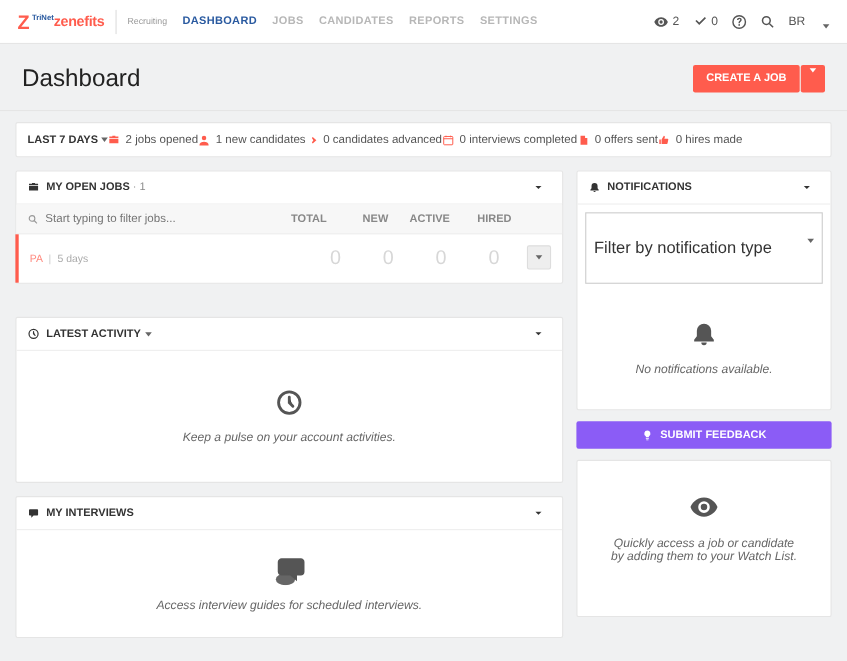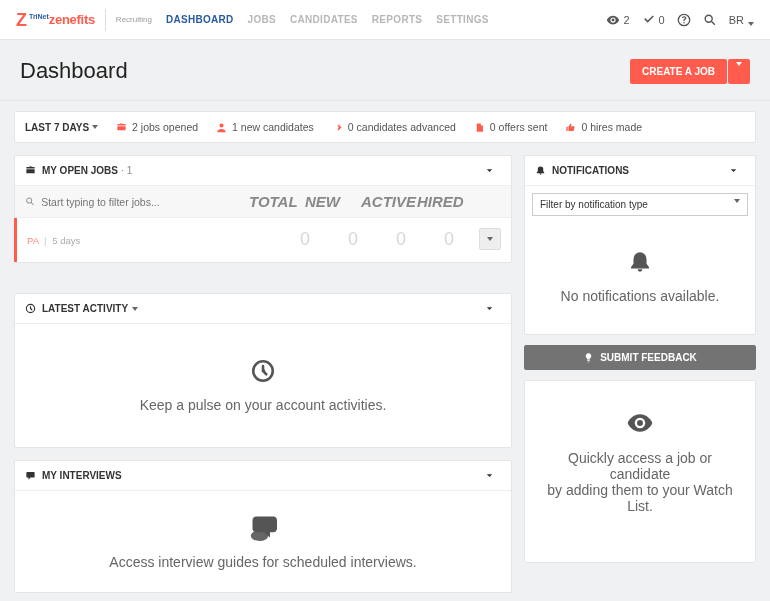--- a/index.html
+++ b/index.html
@@ -25,39 +25,39 @@
   .logo-zen { font-size:13px; color:#ff5c4d; font-weight:700; letter-spacing:-0.3px; }
   .logo-sep { width:1px; height:22px; background:#ddd; margin:0 6px; }
   .logo-recruit { font-size:8px; color:#999; line-height:1; }
   .nav { display:flex; gap:14px; font-size:10px; font-weight:700; color:#b7b7b7; letter-spacing:0.3px;}
   .nav span { cursor:pointer; }
   .nav .active { color:#2a5aa0; }
   .spacer { flex:1; }
   .top-icons { display:flex; align-items:center; gap:12px; color:#555; }
   .top-icons .stat { display:flex; align-items:center; gap:3px; font-size:11px; }
   .top-icons svg { width:14px; height:14px; }
-  .user-menu { font-size:11px; color:#555; display:flex; align-items:flex-end; gap:4px; }
+  .user-menu { font-size:11px; color:#555; display:flex; align-items:flex-end; gap:16px; }
 
   .title-row {
     display:flex; align-items:center;
     padding: 18px 20px 16px;
     border-bottom:1px solid #e5e5e5;
   }
   .title-row h1 { font-size:22px; color:#222; font-weight:400; flex:1; }
   .btn-primary {
     background:#ff5c4d; color:#fff; border:none; font-size:10px; font-weight:700;
     padding:7px 12px; cursor:pointer; border-radius:2px;
   }
   .btn-primary.caret { padding:7px 8px; margin-left:1px; }
 
   .content { padding: 10px 14px 20px; }
 
   .stats-bar {
     background:#fff; border:1px solid #e5e5e5; border-radius:2px;
-    padding:9px 10px; display:flex; align-items:center; gap:18px;
+    padding:9px 10px; display:flex; align-items:center; 
     font-size:10.5px; color:#555; margin-bottom:12px;
   }
   .range-drop { font-weight:700; color:#333; font-size:10px; display:flex; align-items:center; gap:3px; cursor:pointer;}
   .stat-item { display:flex; align-items:center; gap:5px; }
   .stat-item .ico { color:#ff5c4d; display:flex; }
   .stat-item svg { width:11px; height:11px; }
 
   .cols { display:flex; gap:12px; }
   .col-left { flex: 1 1 0; min-width:0; display:flex; flex-direction:column; gap:12px; }
   .col-right { width:232px; display:flex; flex-direction:column; gap:10px; }
@@ -73,53 +73,53 @@
   .panel-header .flex { flex:1; }
   .chev { width:12px; height:12px; }
 
   .filter-row {
     background:#f7f7f7; border-bottom:1px solid #eee;
     display:flex; align-items:center; padding:7px 10px; gap:8px;
   }
   .filter-row .search { flex:1; display:flex; align-items:center; gap:6px; color:#999; font-size:10.5px; }
   .filter-row .search svg { width:11px; height:11px; }
   .filter-row input { border:none; background:transparent; font-size:10.5px; color:#555; outline:none; width:100%; }
-  .col-head { width:48px; text-align:left; font-size:15px; color:#888; font-weight:600;font-style:italic; }
+  .col-head { width:48px; text-align:right; font-size:10px; color:#888; font-weight:600; }
 
   .job-row {
     display:flex; align-items:center; padding:10px 10px 12px; border-left:3px solid #ff5c4d; margin-left:-1px;
   }
   .job-info { flex:1; }
   .job-title { font-size:12px; font-weight:700; color:#333; display:flex; align-items:center; gap:5px;}
   .job-title .star { color:#ff5c4d; font-size:11px; }
   .job-meta { font-size:9.5px; color:#aaa; margin-top:3px; }
   .job-meta .loc { color:#ff8a7f; }
   .job-num { width:48px; text-align:center; font-size:18px; color:#d7d7d7; font-weight:400; }
   .job-action {
     width:22px; height:22px; background:#eee; border:1px solid #ddd; border-radius:2px;
     display:flex; align-items:center; justify-content:center; margin-left:6px; cursor:pointer;
   }
 
   .panel-empty {
     display:flex; flex-direction:column; align-items:center; justify-content:center;
     padding:22px 20px; text-align:center;
   }
   .panel-empty .big-ico { color:#555; margin-bottom:10px; }
-  .panel-empty .msg { font-size:14px; color:#666; }
+  .panel-empty .msg { font-size:11px; color:#666;font-style:italic; }
   .panel-empty.tall { padding:34px 20px; }
 
   .drop-select {
-    border:1px solid #ccc; margin:7px; padding:5px 7px; font-size:10px; color:#333;
+    border:1px solid #ccc; margin:7px; padding:23px 7px; font-size:15px; color:#333;
     display:flex; align-items:flex-start; cursor:pointer; background:#fff;
   }
   .drop-select .flex { flex:1; }
   .caret-tiny { width:0; height:0; border-left:3px solid transparent; border-right:3px solid transparent; border-top:4px solid #666; }
 
   .feedback-btn {
-    background:#737373; color:#fff; font-size:10px; font-weight:600;
+    background:#8b5cf6; color:#fff; font-size:10px; font-weight:600;
     padding:7px; text-align:center; border-radius:2px; display:flex; align-items:center; justify-content:center; gap:6px; cursor:pointer;
   }
   .feedback-btn svg { width:11px; height:11px; }
 
   .count-pill { color:#888; font-weight:400; }
   .sep { color:#ccc; margin:0 3px; }
 </style>
 </head>
 <body>
 
@@ -258,20 +258,28 @@
       <span class="ico">
           <svg viewBox="0 0 16 16">
             <use href="#i-arrow"></use>
           </svg>
         </span>
       <span>0 candidates advanced</span>
     </span>
     <span class="stat-item">
       <span class="ico">
           <svg viewBox="0 0 16 16">
+            <use href="#i-cal"></use>
+          </svg>
+        </span>
+      <span>0 interviews completed</span>
+    </span>
+    <span class="stat-item">
+      <span class="ico">
+          <svg viewBox="0 0 16 16">
             <use href="#i-doc"></use>
           </svg>
         </span>
       <span>0 offers sent</span>
     </span>
     <span class="stat-item">
       <span class="ico">
           <svg viewBox="0 0 16 16">
             <use href="#i-thumb"></use>
           </svg>

